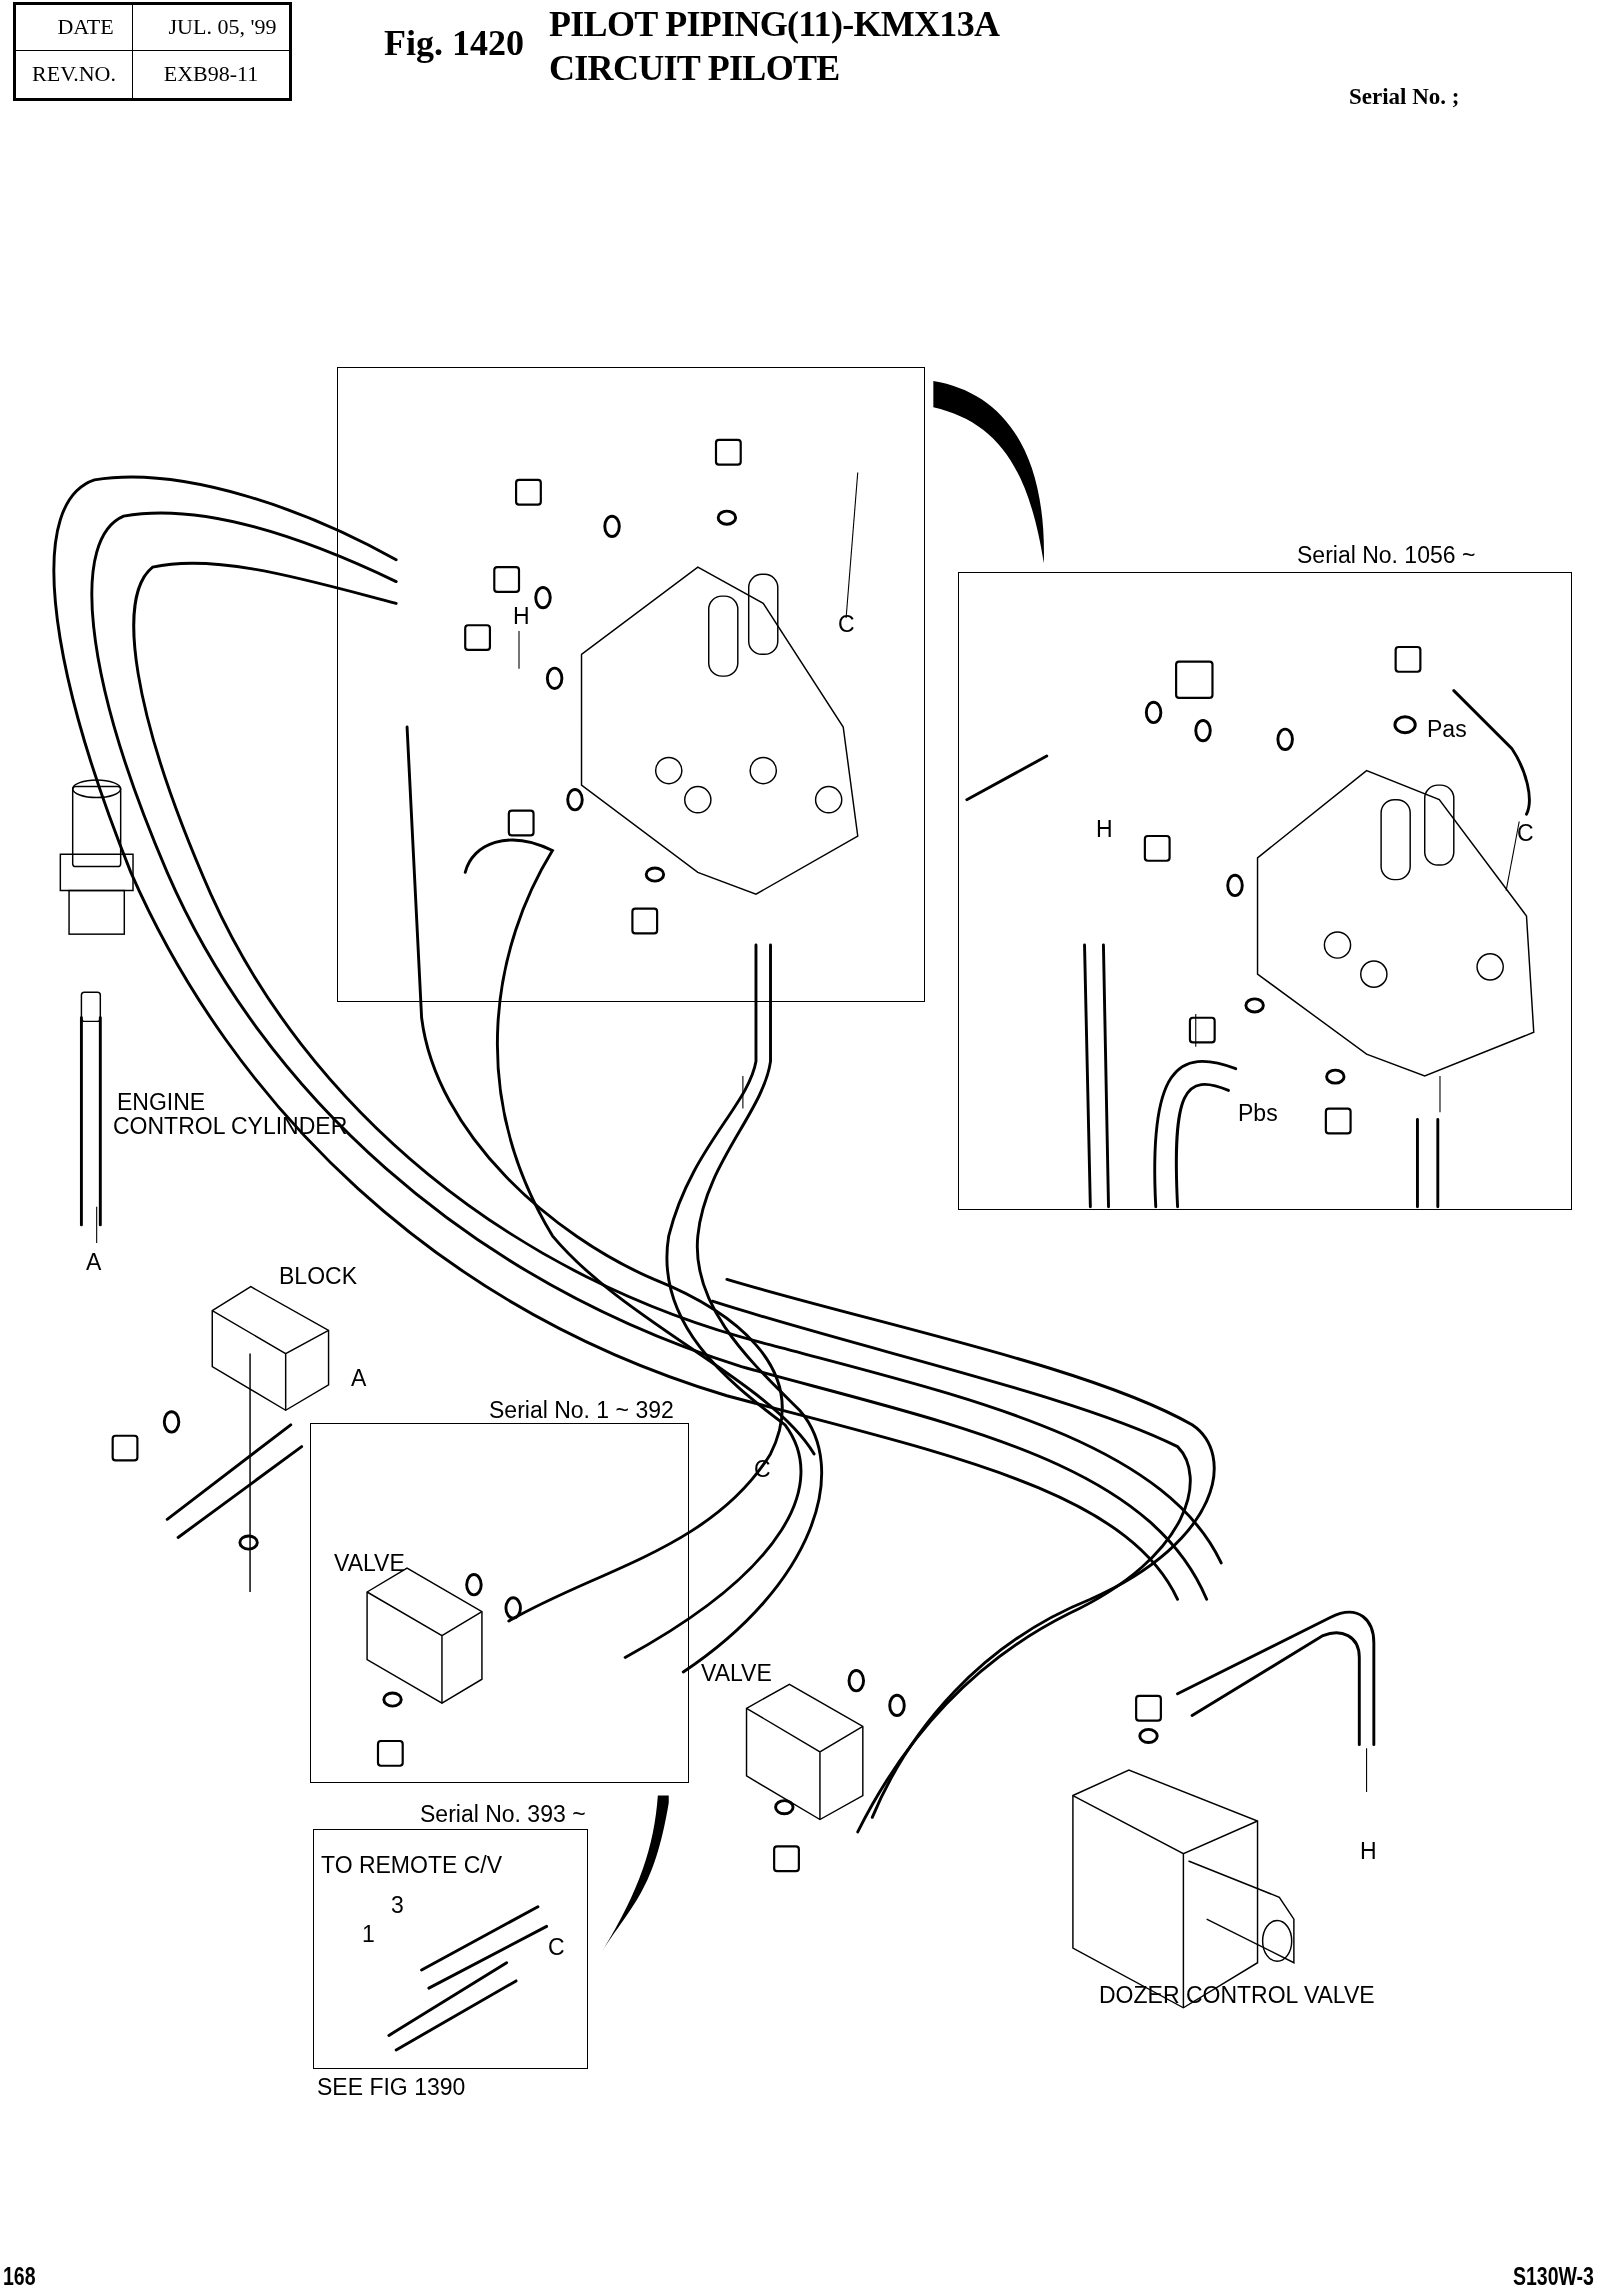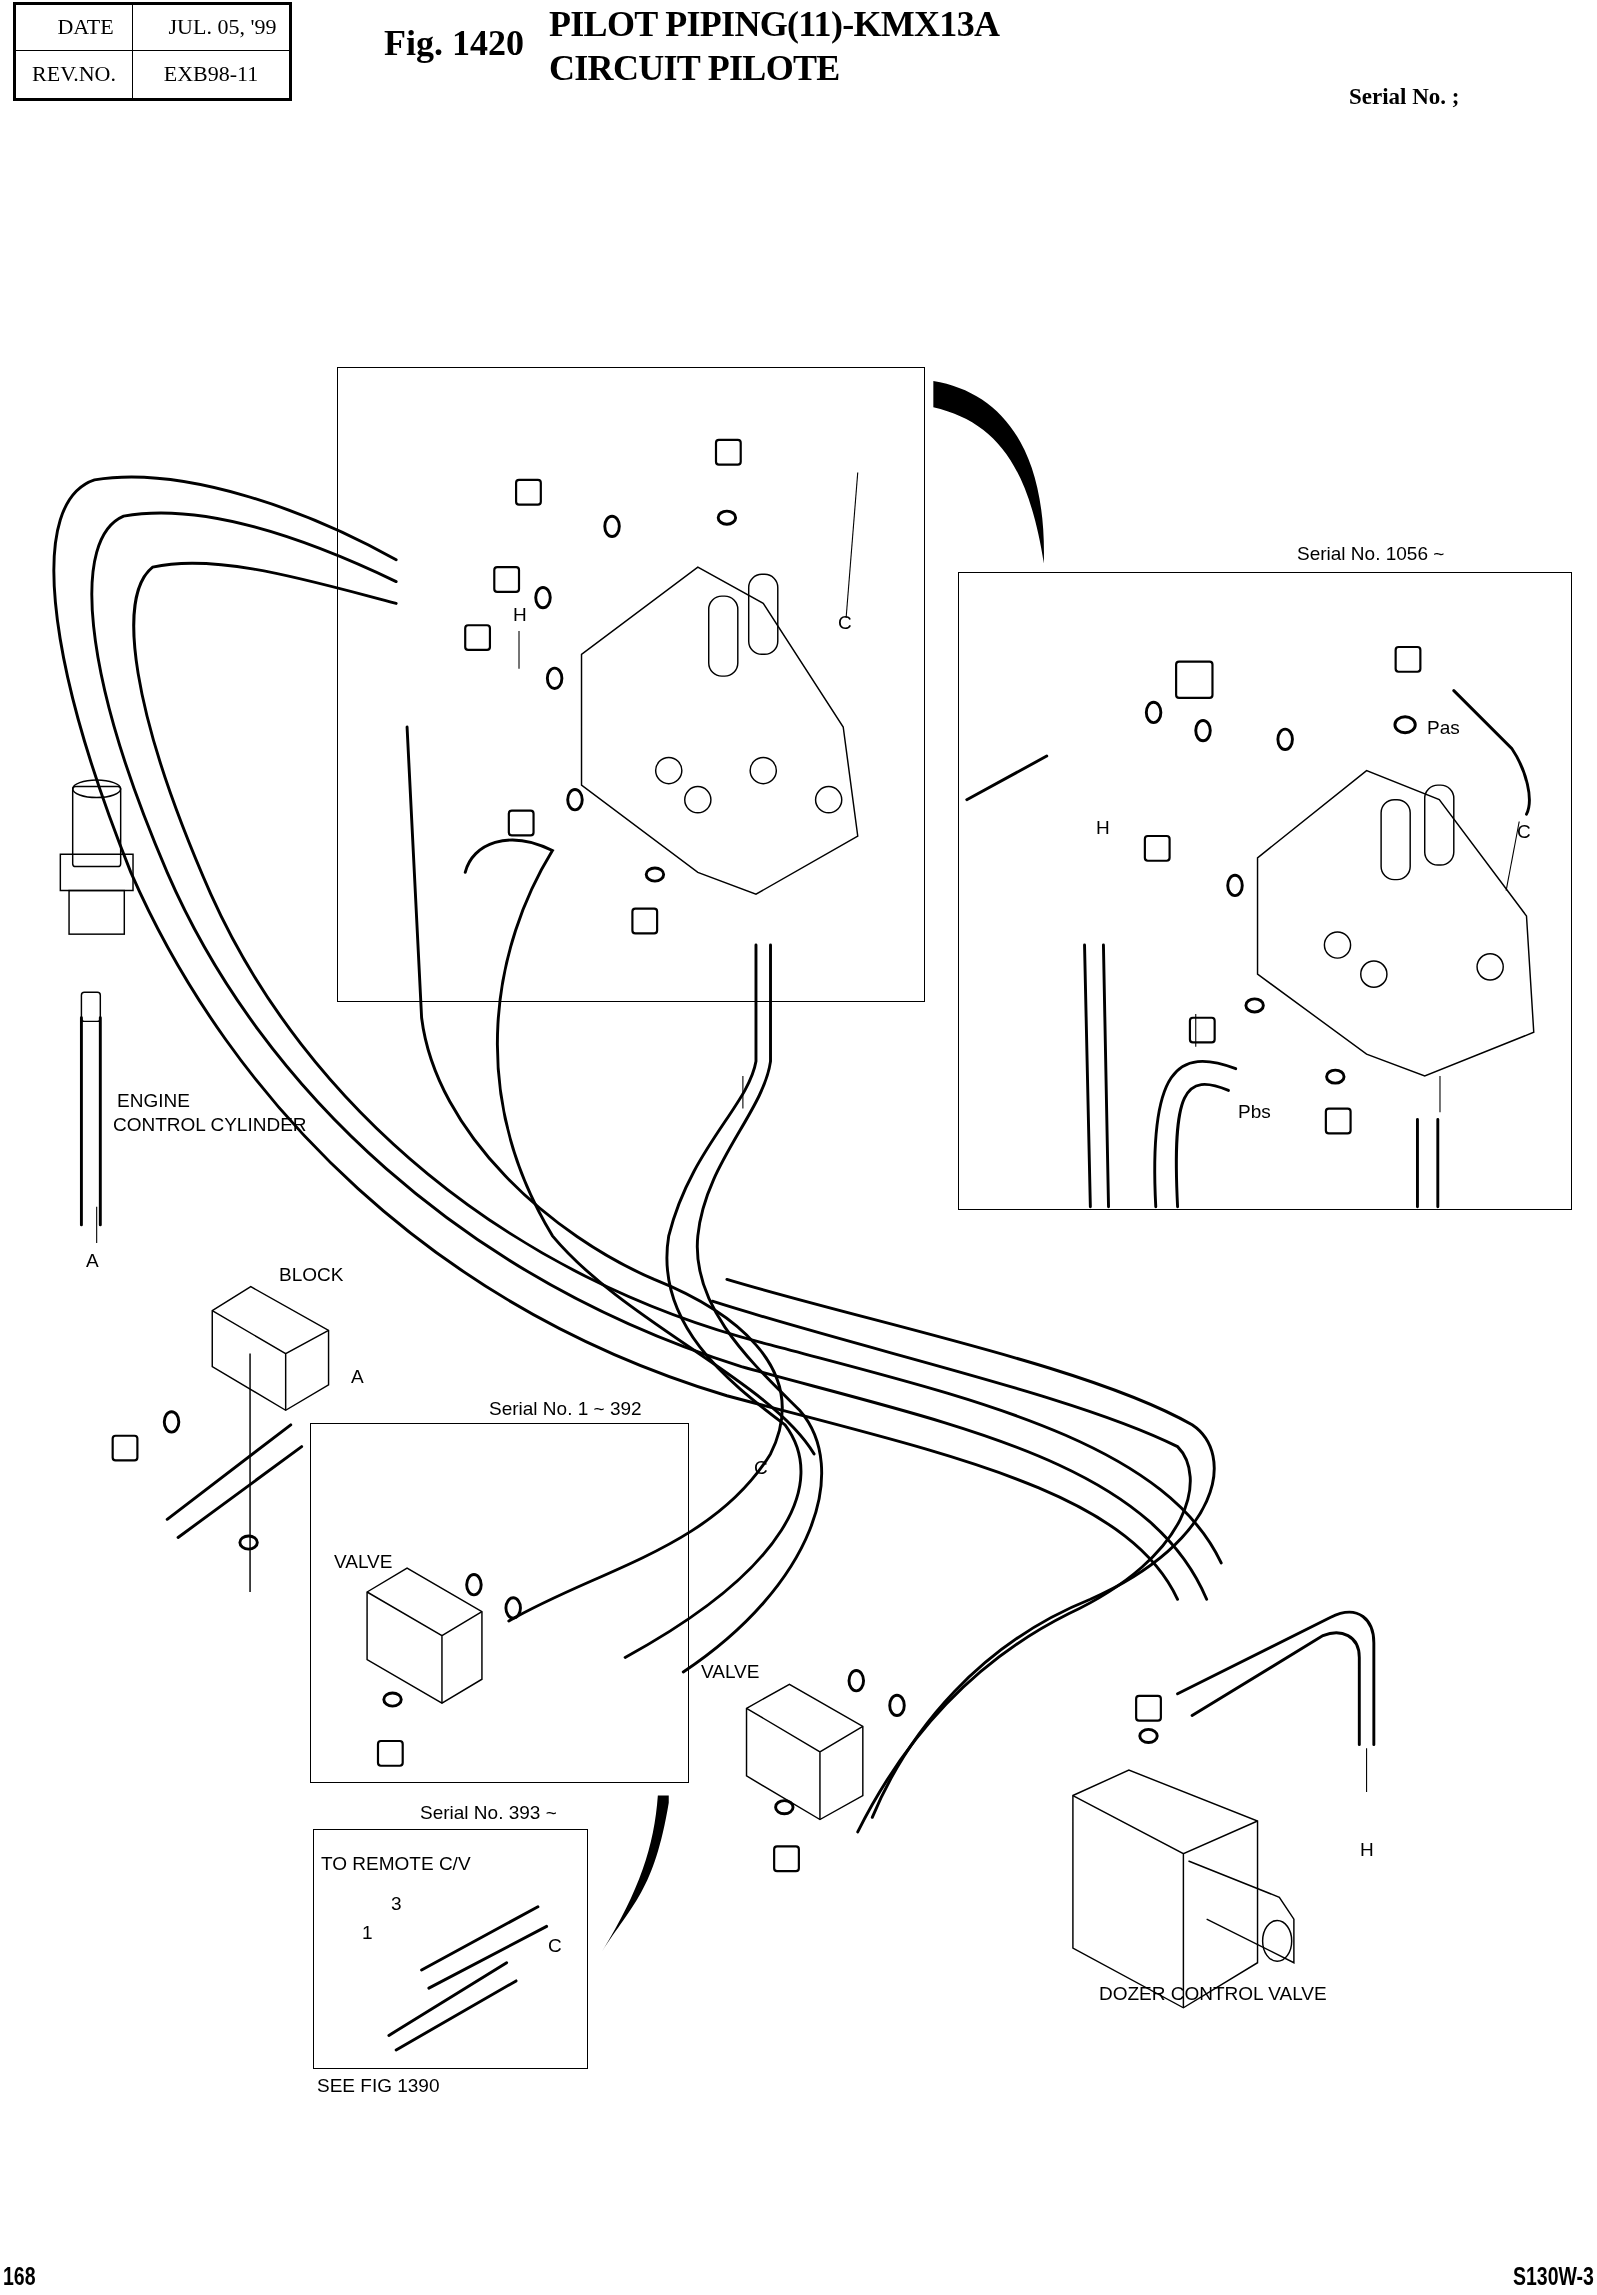--- a/index.html
+++ b/index.html
@@ -6,21 +6,21 @@
   body { width: 1597px; height: 2295px; position: relative; overflow: hidden; font-family: "Liberation Sans", sans-serif; color: #000; }
   .abs { position: absolute; }
   .hdr-table { position: absolute; left: 13px; top: 1.5px; width: 279px; height: 99px; border: 3.6px solid #000; box-sizing: border-box; display: grid; grid-template-columns: 116px 1fr; grid-template-rows: 1fr 1fr; }
   .hdr-cell { display: flex; align-items: center; justify-content: center; font-family: "Liberation Serif", serif; font-size: 22px; border-color: #000; border-style: solid; border-width: 0; }
   .hdr-cell.r { border-left-width: 1.5px; }
   .hdr-cell.b { border-bottom-width: 1.5px; padding-left: 23px; }
   .fig-num { left: 384px; top: 22px; font-family: "Liberation Serif", serif; font-weight: bold; font-size: 36px; }
   .title1 { left: 549px; top: 2.9px; font-family: "Liberation Serif", serif; font-weight: bold; font-size: 36px; letter-spacing: -0.7px; }
   .title2 { left: 549px; top: 47px; font-family: "Liberation Serif", serif; font-weight: bold; font-size: 36px; letter-spacing: -0.7px; }
   .serial-top { left: 1349px; top: 84px; font-family: "Liberation Serif", serif; font-weight: bold; font-size: 23px; }
-  .lbl { font-size: 19px; line-height: 1; white-space: nowrap; }
+  .lbl { font-size: 23px; line-height: 1; white-space: nowrap; }
   .footer-l { left: 2.9px; top: 2261px; font-weight: bold; font-size: 26px; transform: scaleX(0.75); transform-origin: left; }
   .footer-r { right: 2.9px; top: 2261px; font-weight: bold; font-size: 26px; transform: scaleX(0.75); transform-origin: right; }
   svg#art { position: absolute; left: 0; top: 0; }
   .box { position: absolute; border: 1.5px solid #000; box-sizing: border-box; }
 </style>
 </head>
 <body>
 
 <div class="hdr-table">
   <div class="hdr-cell b">DATE</div>

